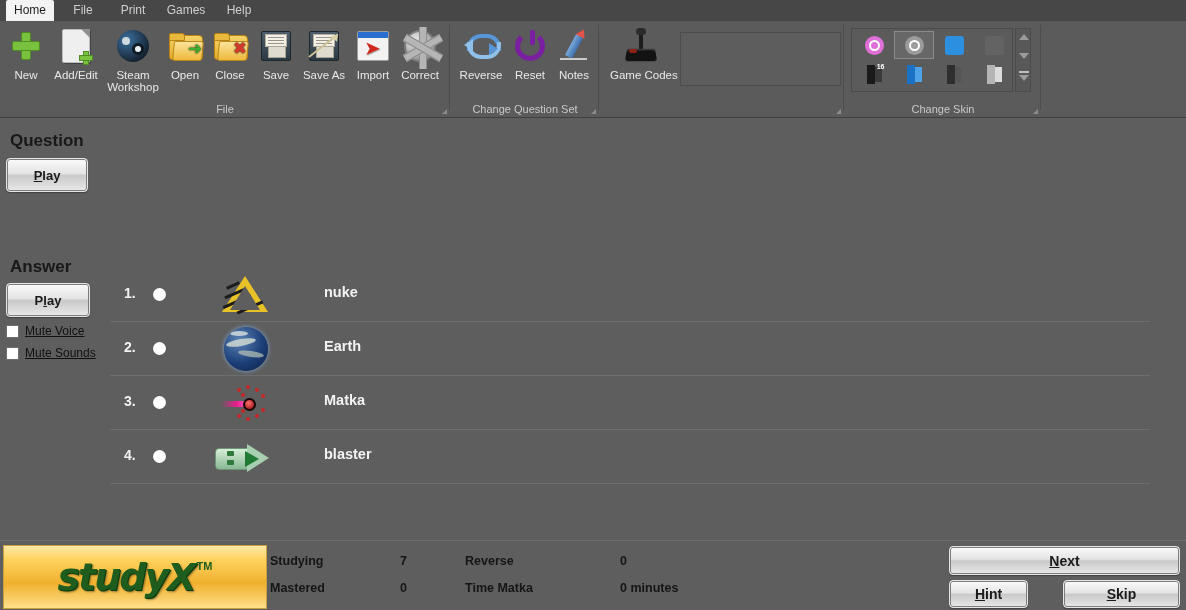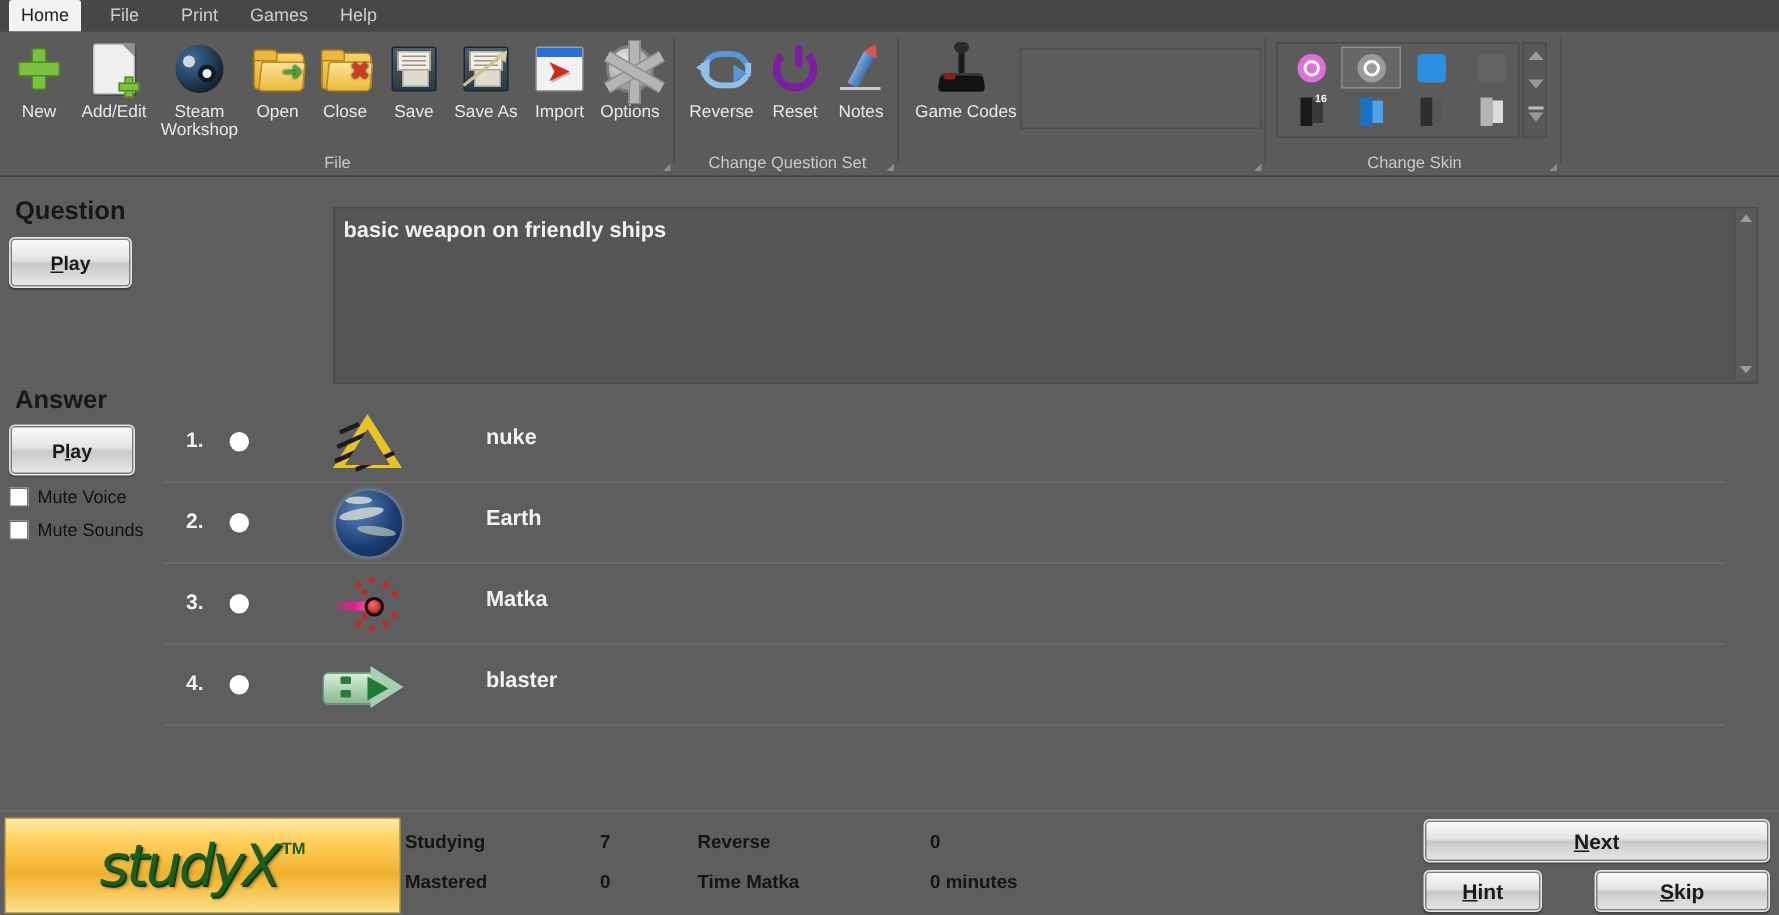--- a/index.html
+++ b/index.html
@@ -128,21 +128,21 @@
     position:absolute;border:1px solid #e6e6e6;border-radius:4px;
     background:linear-gradient(#fbfbfb 0%,#e4e4e4 45%,#c9c9c9 52%,#e9e9e9 100%);
     box-shadow:0 0 0 1px #7d7d7d inset, 0 1px 1px rgba(0,0,0,.3);
     font-size:13px;font-weight:bold;color:#1a1a1a;
     display:flex;align-items:center;justify-content:center;cursor:default;
   }
   .btn3d u{text-decoration:underline;}
 
   .chk{position:absolute;font-size:12px;color:#111;}
   .chk .bx{position:absolute;left:0;top:1px;width:11px;height:11px;background:#fff;border:1px solid #6f6f6f;}
-  .chk .tx{position:absolute;left:19px;top:0;white-space:nowrap;}
+  .chk .tx{position:absolute;left:19px;top:0;white-space:nowrap;text-decoration:underline;}
 
   .qbox{position:absolute;left:222px;top:138px;width:948px;height:116px;background:#555555;border:1px solid #4a4a4a;}
   .qtext{position:absolute;left:6px;top:7px;right:20px;font-size:14.5px;font-weight:bold;color:#f0f0f0;}
   .qscroll{position:absolute;right:0;top:0;width:14px;height:114px;background:#5a5a5a;border-left:1px solid #4d4d4d;}
   .qscroll .up,.qscroll .dn{position:absolute;left:3px;width:0;height:0;border-left:4px solid transparent;border-right:4px solid transparent;}
   .qscroll .up{top:4px;border-bottom:5px solid #9d9d9d;}
   .qscroll .dn{bottom:4px;border-top:5px solid #9d9d9d;}
 
   .arow{position:absolute;left:110px;width:1040px;height:54px;}
   .arow .sep{position:absolute;left:0;bottom:0;width:1040px;height:1px;background:#6e6e6e;}
@@ -178,21 +178,21 @@
 
   
   .char{position:absolute;left:18px;top:434px;width:66px;height:106px;}
   .px{position:absolute;}
 
   
   .status{position:absolute;left:0;top:540px;width:1186px;height:70px;background:#5e5e5e;border-top:1px solid #6d6d6d;}
   .logo{position:absolute;left:3px;top:4px;width:262px;height:62px;
     background:linear-gradient(#ffe9a8 0%,#ffd25e 22%,#f0b02e 60%,#ffe08a 100%);
     border:1px solid #c9a040;display:flex;align-items:center;justify-content:center;overflow:hidden;}
-  .logo .txt{font-size:38px;font-weight:normal;font-style:italic;color:#1f5d1f;letter-spacing:-2px;
+  .logo .txt{font-size:38px;font-weight:bold;font-style:italic;color:#1f5d1f;letter-spacing:-2px;
     text-shadow:1px 1px 0 #0c3b0c, 2px 2px 2px rgba(0,0,0,.35);font-family:"DejaVu Sans",sans-serif;text-align:center;}
   .logo .tm{font-size:11px;font-weight:bold;color:#1f5d1f;align-self:flex-start;margin-top:14px;margin-left:2px;font-style:normal;}
   .stat{position:absolute;font-size:12.5px;font-weight:bold;color:#151515;white-space:nowrap;}
 </style>
 </head>
 <body>
 
 <div id="app">
 
   <div class="ribbon">
@@ -296,21 +296,21 @@
         </div>
 
         <div class="btn" style="left:396px;width:48px;">
           <div class="ic">
             <div class="i-gear">
                 <div class="tooth"></div>
                 <div class="tooth t2"></div>
                 <div class="tooth t3"></div>
               </div>
           </div>
-          <div class="lb">Options</div>
+          <div class="lb">Correct</div>
         </div>
 
         <div class="glabel">File</div>
         <div class="gdiag"></div>
         <div class="gsep"></div>
       </div>
 
       <div class="group" style="left:600px;width:244px;">
         <div class="btn" style="left:10px;width:62px;">
           <div class="ic">
@@ -438,27 +438,20 @@
 
     <div class="chk" style="left:6px;top:206px;">
       <div class="bx"></div>
       <div class="tx">Mute Voice</div>
     </div>
     <div class="chk" style="left:6px;top:228px;">
       <div class="bx"></div>
       <div class="tx">Mute Sounds</div>
     </div>
 
-    <div class="qbox" style="top:20px;">
-      <div class="qtext">basic weapon on friendly ships</div>
-      <div class="qscroll">
-        <div class="up"></div>
-        <div class="dn"></div>
-      </div>
-    </div>
 
     <div class="arow" style="top:150px;">
       <div class="num">1.</div>
       <div class="rad"></div>
       <div class="thumb">
         <div class="th-nuke">
           <div class="tri"></div>
           <div class="st" style="left:8px;top:12px;width:14px;"></div>
           <div class="st" style="left:6px;top:20px;width:22px;"></div>
           <div class="st" style="left:4px;top:28px;width:30px;"></div>

